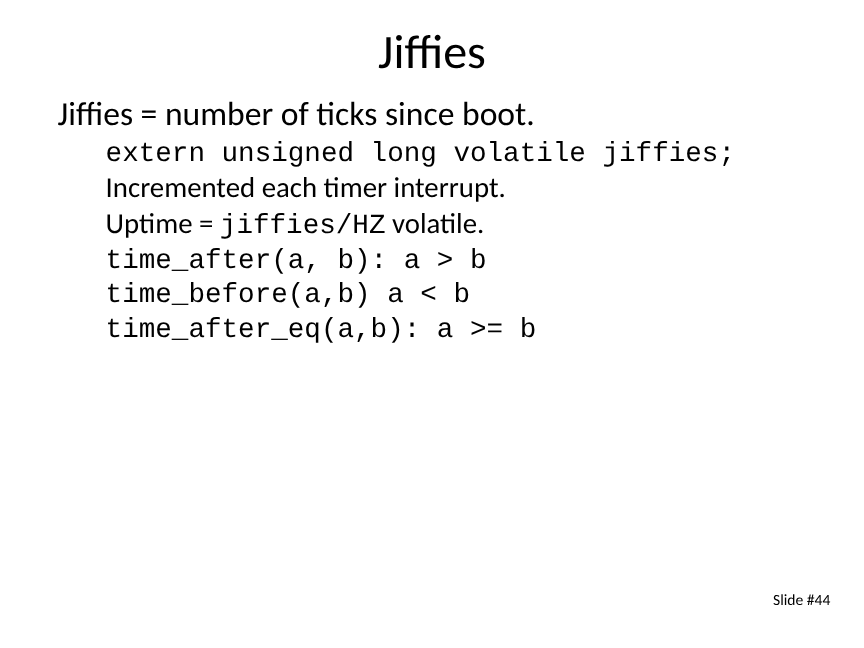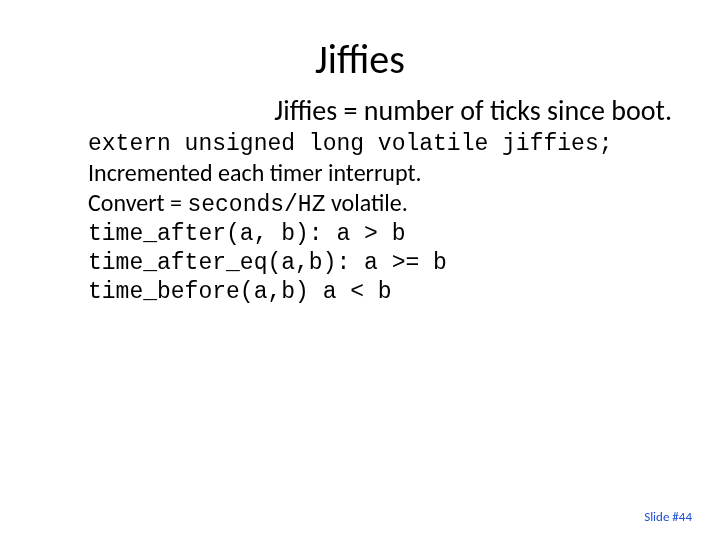--- a/index.html
+++ b/index.html
@@ -16,68 +16,67 @@
     position: relative;
     width: 720px;
     height: 540px;
     box-sizing: border-box;
     padding: 22px 48px 0 48px;
   }
   .title {
     text-align: center;
     font-size: 40px;
     font-weight: 400;
-    margin: 16px 0 12px 0;
+    margin: 0 0 12px 0;
     line-height: 1.1;
   }
   .h2 {
     font-size: 28px;
     font-weight: 400;
     margin: 4px 0 2px 0;
     line-height: 1.2;
-    text-align: right;
   }
   .indent {
     margin-left: 40px;
   }
   .line {
     font-size: 24px;
     line-height: 1.25;
     font-weight: 400;
   }
   .mono {
     font-family: "Courier New", Courier, monospace;
     font-size: 23px;
   }
   .footer {
     position: absolute;
     right: 28px;
-    bottom: 16px;
+    bottom: 32px;
     font-size: 13px;
-    color: #1d4ed8;
+    color: #000000;
   }
 </style>
 </head>
 <body>
 
 <div class="slide">
 
   <h1 class="title">Jiffies</h1>
 
   <div class="h2">Jiffies = number of ticks since boot.</div>
 
   <div class="indent">
     <div class="line mono">extern unsigned long volatile jiffies;</div>
     <div class="line">Incremented each timer interrupt.</div>
     <div class="line">
-      <span>Convert = </span><span class="mono">seconds/HZ</span><span> volatile.</span>
+      <span>Uptime = </span><span class="mono">jiffies/HZ</span><span> volatile.</span>
     </div>
   </div>
 
 
   <div class="indent">
     <div class="line mono">time_after(a, b): a &gt; b</div>
+    <div class="line mono">time_before(a,b) a &lt; b</div>
     <div class="line mono">time_after_eq(a,b): a &gt;= b</div>
-    <div class="line mono">time_before(a,b) a &lt; b</div>
   </div>
 
   <div class="footer">Slide #44</div>
 </div>
 
 </body></html>

